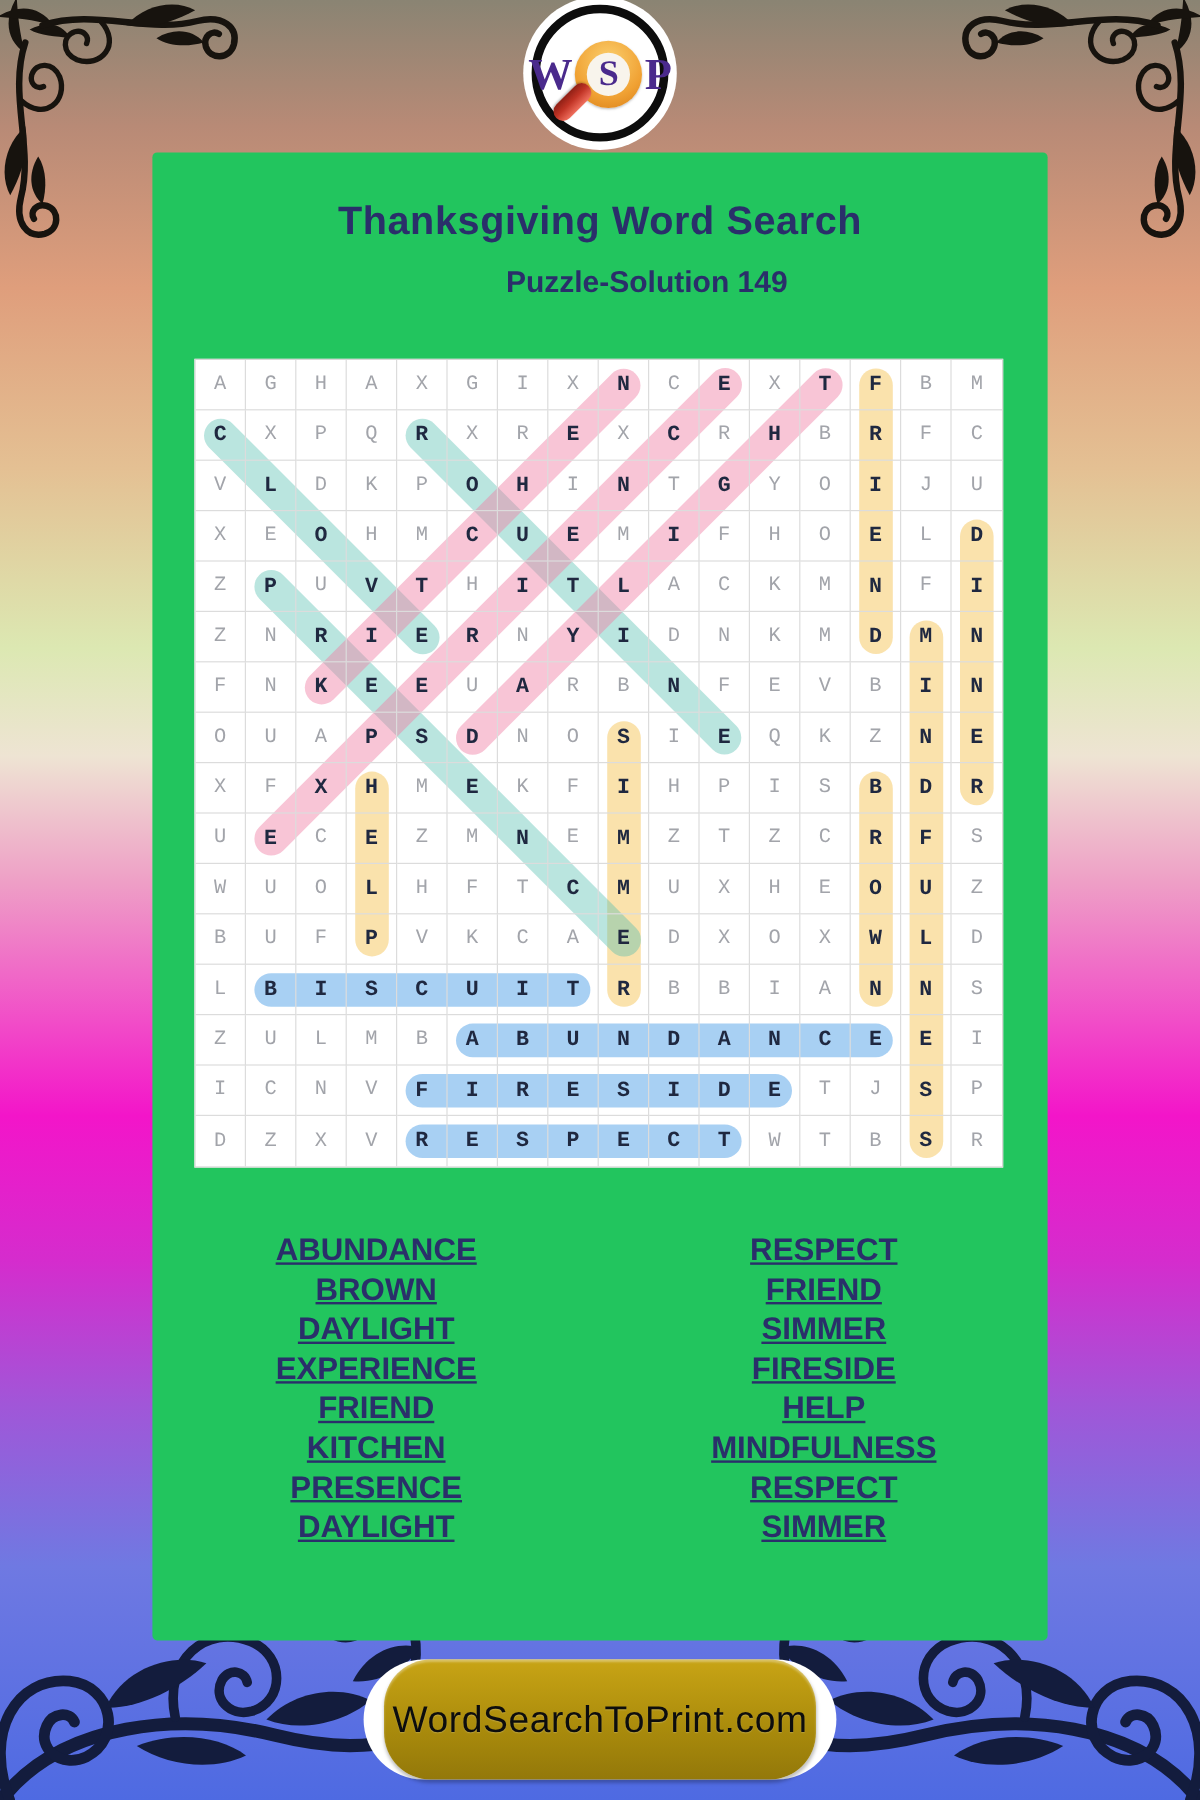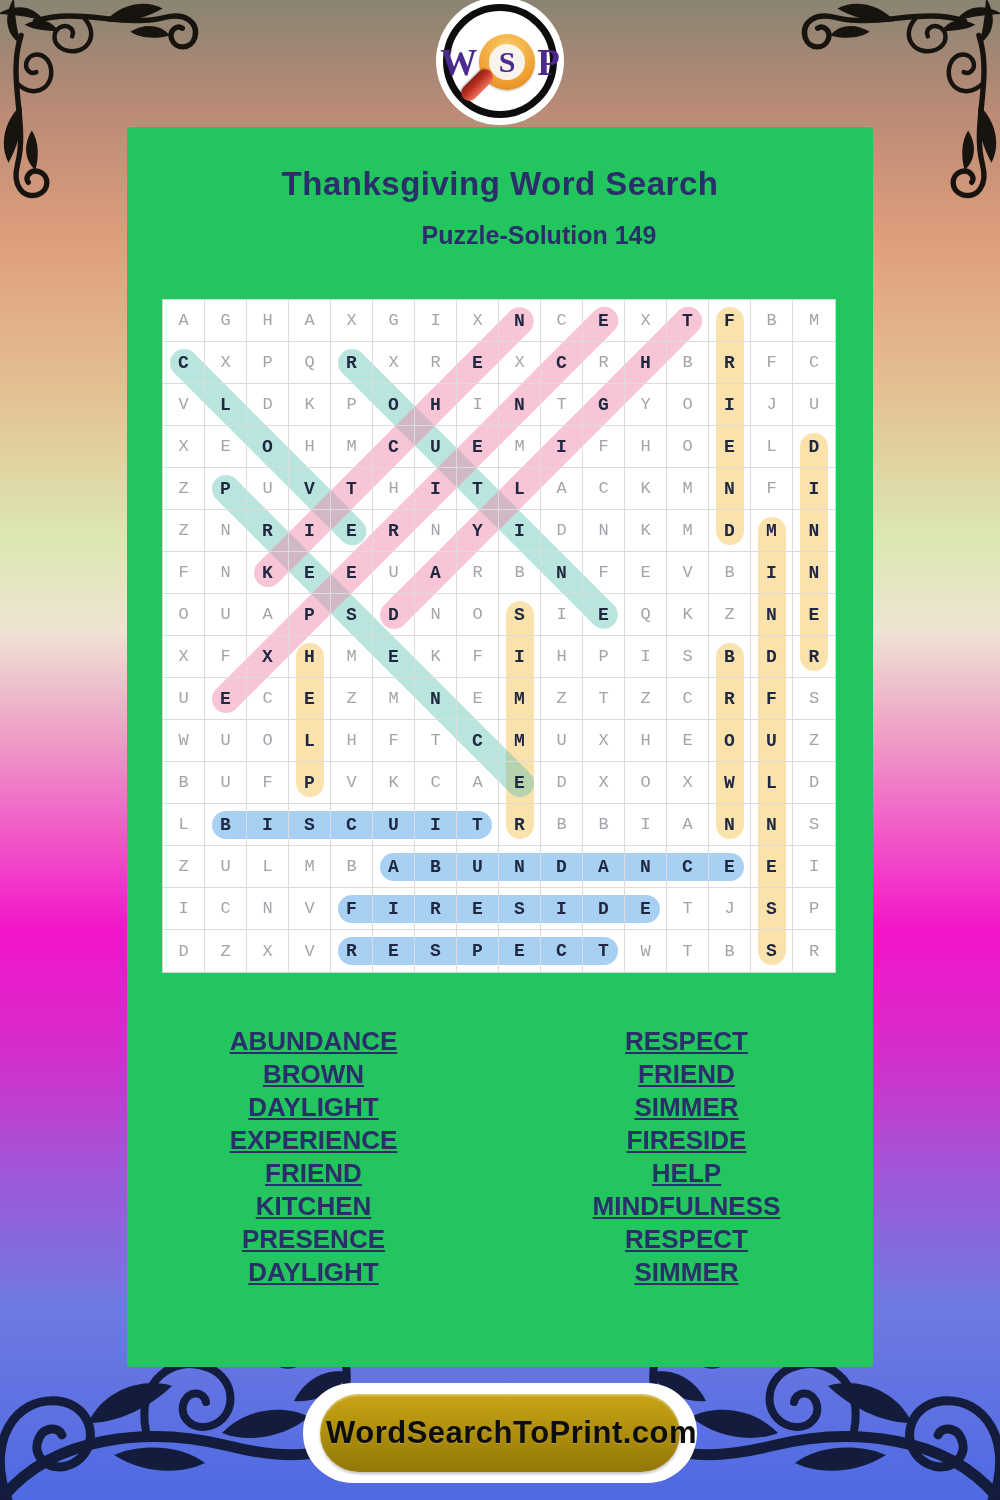--- a/index.html
+++ b/index.html
@@ -68,25 +68,25 @@
 
   
   .words{position:absolute;top:898px;left:0;width:100%;display:flex;}
   .word-col{width:50%;text-align:center;}
   .word-item{font-size:26px;font-weight:bold;color:#2a2f6a;line-height:33px;text-decoration:underline;}
 
   
   .footer-pill{position:absolute;left:50%;top:1383px;transform:translateX(-50%);
     width:394px;height:100px;border-radius:50px;background:#fff;
     display:flex;align-items:center;justify-content:center;}
-  .footer-btn{width:360px;height:78px;border-radius:39px;border:none;cursor:pointer;
+  .footer-btn{width:360px;height:100px;border-radius:39px;border:none;cursor:pointer;
     background:linear-gradient(180deg,#c8a415 0%,#ab8c0c 55%,#93780a 100%);
     box-shadow:inset 0 2px 2px rgba(255,255,255,.35), 0 2px 3px rgba(0,0,0,.25);
     font-family:"Liberation Sans",sans-serif;
-    font-size:31px;font-weight:bold;color:#0d0d0d;letter-spacing:.5px;
+    font-size:31px;font-weight:normal;color:#0d0d0d;letter-spacing:.5px;
     text-shadow:0 1px 1px rgba(255,255,255,.2);}
 </style>
 </head>
 <body>
 
 <svg width="0" height="0" style="position:absolute">
   <defs>
     <symbol id="corner-scroll" viewBox="0 0 240 240">
       <g fill="currentColor">
         <path d="M20,2 C8,22 10,42 28,54 C22,34 21,16 20,2 Z"></path>

